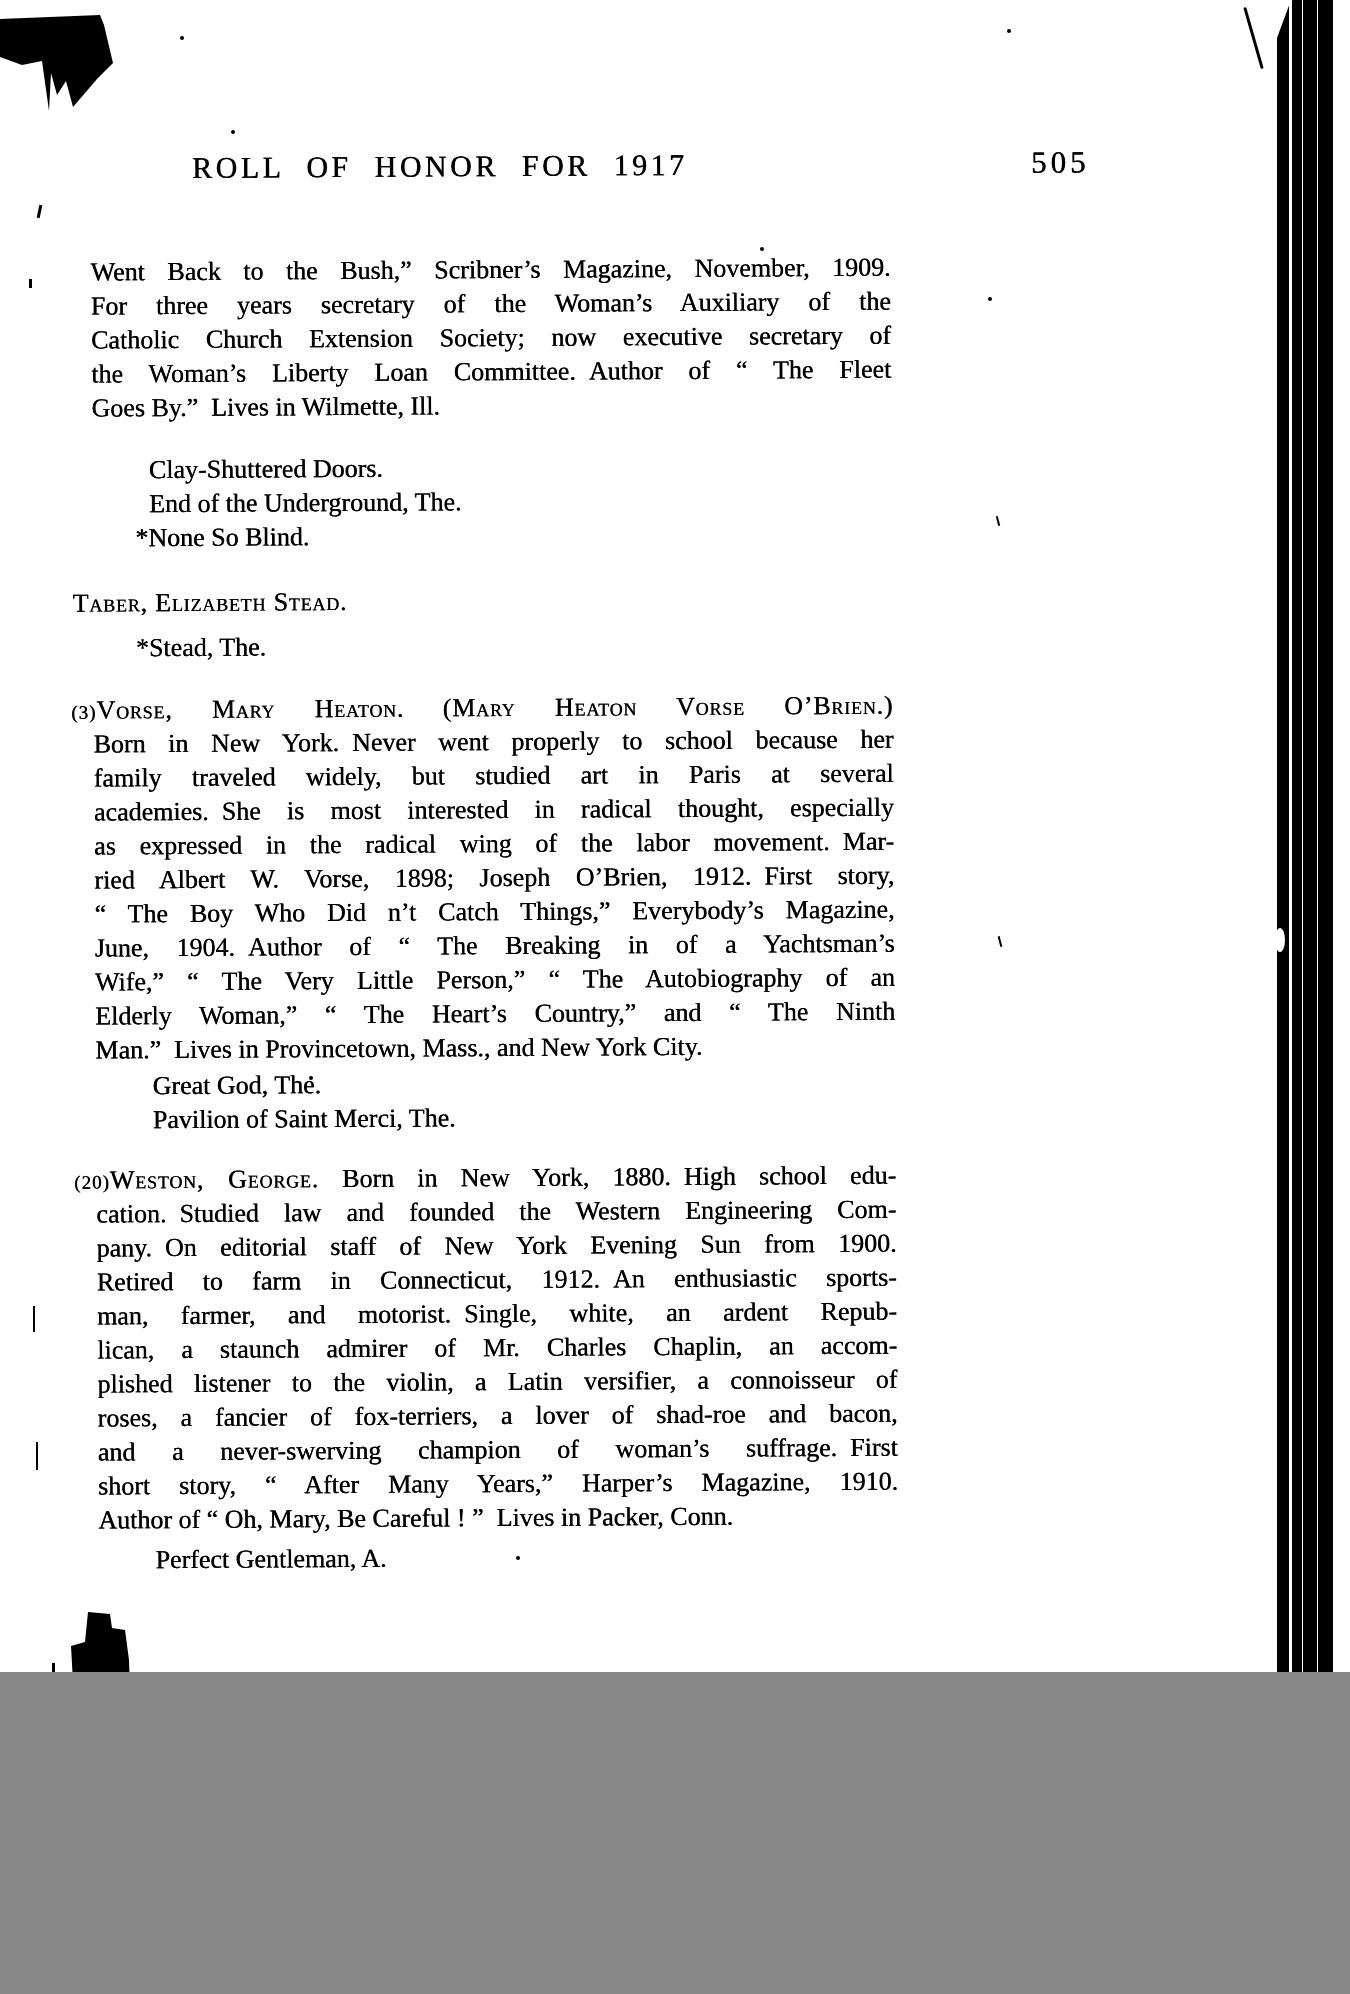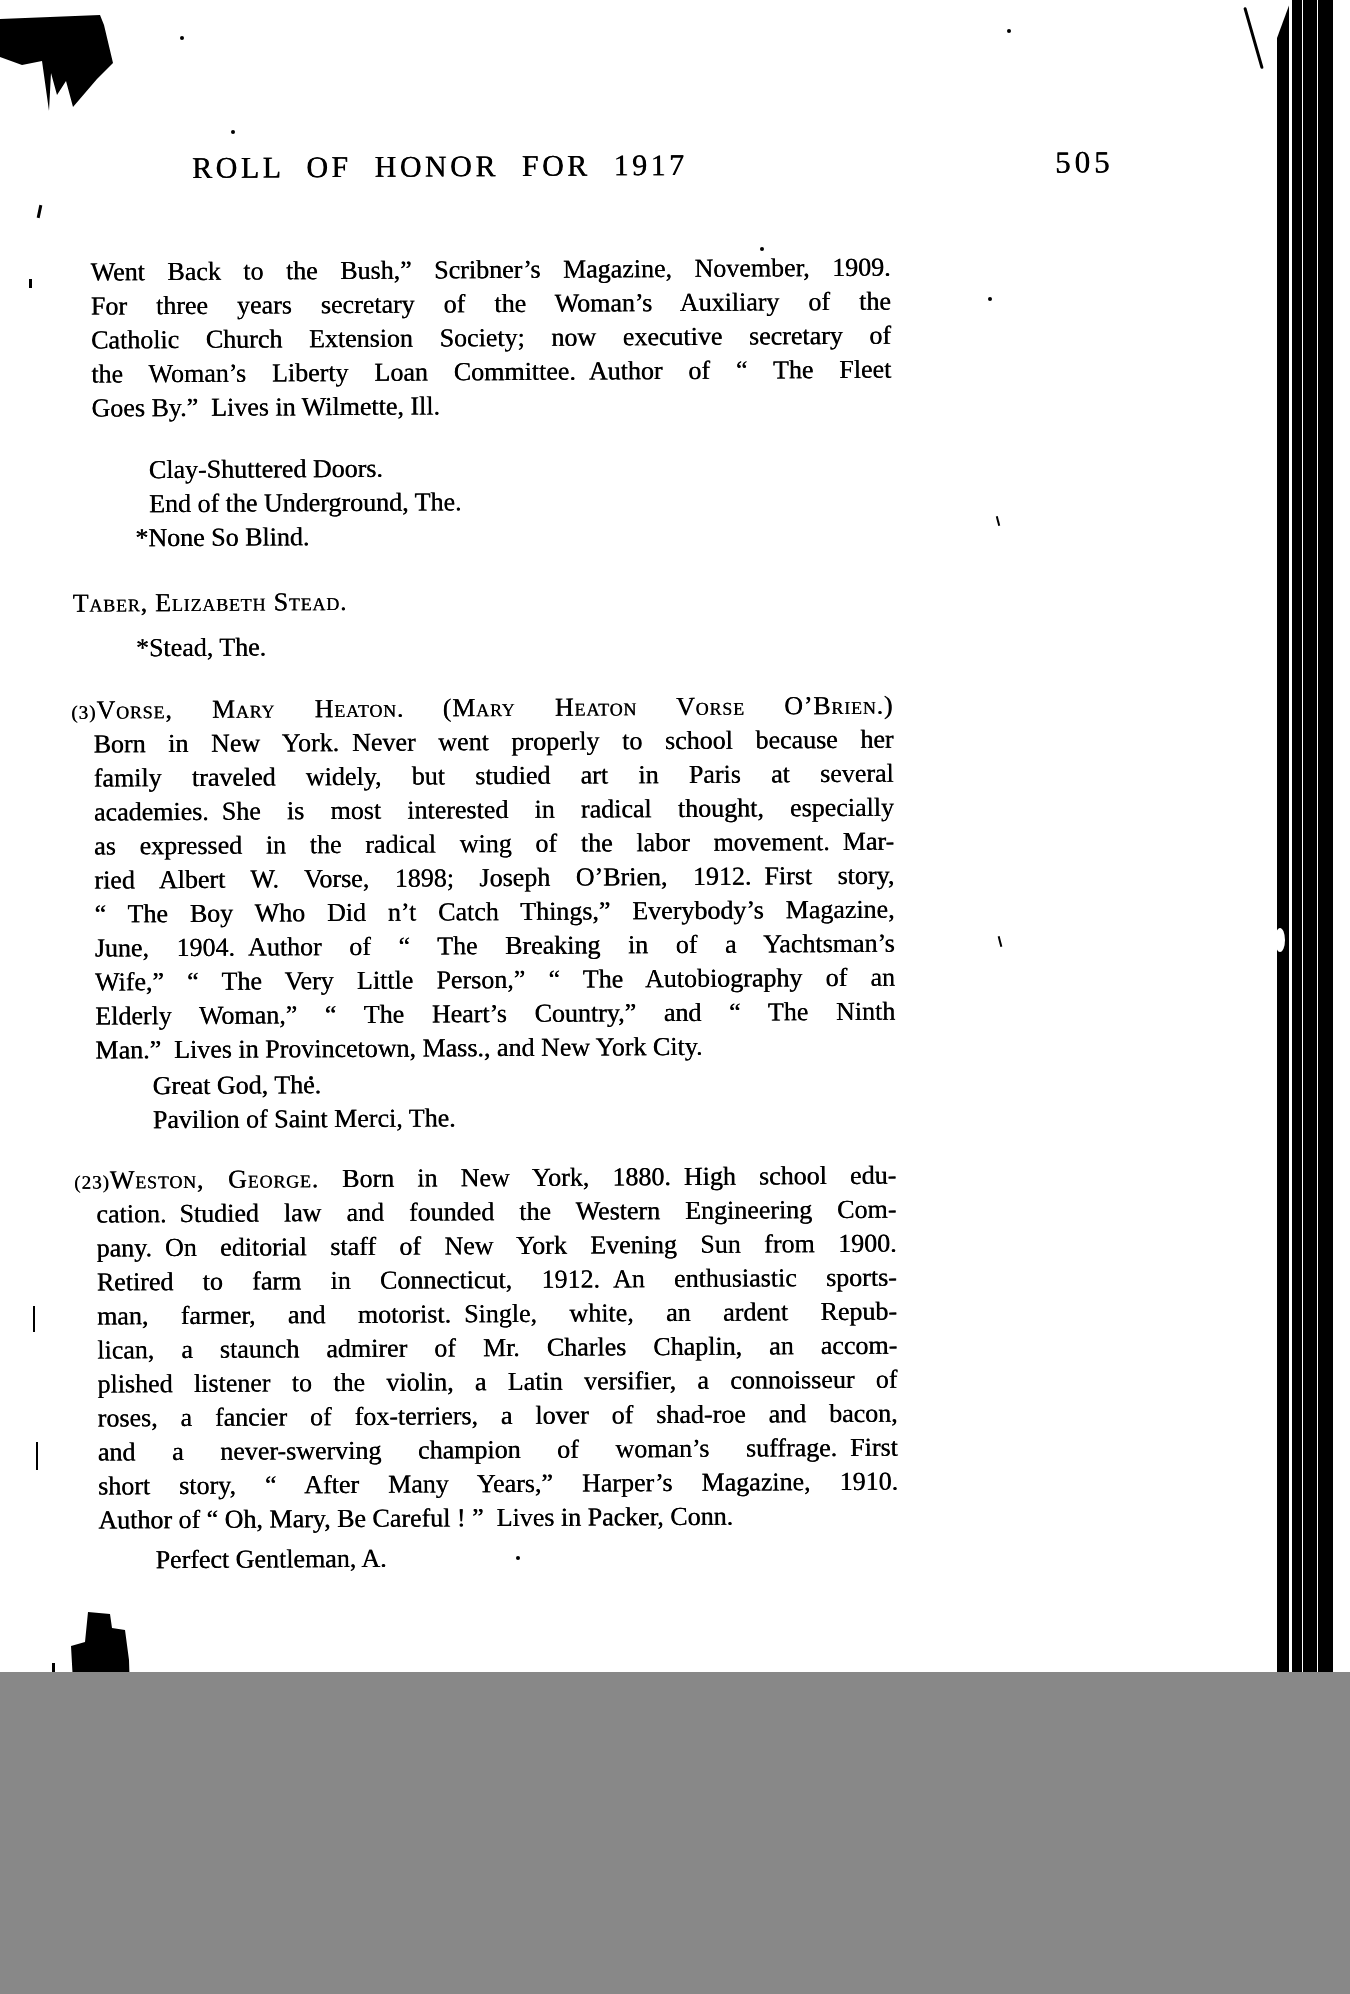--- a/index.html
+++ b/index.html
@@ -58,21 +58,21 @@
   <div class="speck" style="left:1007px;top:29px;"></div>
   <div class="speck" style="left:988px;top:297px;"></div>
   <div class="speck" style="left:309px;top:1076px;"></div>
   <div class="speck" style="left:516px;top:1556px;"></div>
   <div class="speck" style="left:283px;top:1708px;"></div>
   <div class="speck" style="left:386px;top:1866px;"></div>
 
   <div id="content">
 
     <div class="abs header-title" style="left:197px;top:148px;">ROLL OF HONOR FOR 1917</div>
-    <div class="abs pagenum" style="left:1036px;top:147px;margin-left:24px;">505</div>
+    <div class="abs pagenum" style="left:1036px;top:147px;">505</div>
 
     <div class="abs body-text jpar" style="left:95px;top:252px;width:800px;">
         <div class="tline">Went Back to the Bush,” Scribner’s Magazine, November, 1909.</div>
         <div class="tline">For three years secretary of the Woman’s Auxiliary of the</div>
         <div class="tline">Catholic Church Extension Society; now executive secretary of</div>
         <div class="tline">the Woman’s Liberty Loan Committee. Author of “ The Fleet</div>
         <div class="tline tlast">Goes By.” Lives in Wilmette, Ill.</div>
       </div>
 
     <div class="abs body-text" style="left:152px;top:450px;">
@@ -100,21 +100,21 @@
         <div class="tline">Wife,” “ The Very Little Person,” “ The Autobiography of an</div>
         <div class="tline">Elderly Woman,” “ The Heart’s Country,” and “ The Ninth</div>
         <div class="tline tlast">Man.” Lives in Provincetown, Mass., and New York City.</div>
       </div>
 
     <div class="abs body-text" style="left:152px;top:1066px;">
         <div class="tline">Great God, The.</div>
         <div class="tline tlast">Pavilion of Saint Merci, The.</div>
       </div>
 
-    <div class="abs body-text jline" style="left:73px;top:1160px;width:822px;"><span class="refnum">(23)</span><span class="sc">Weston, George.</span> <span>Born in New York, 1880. High school edu-</span></div>
+    <div class="abs body-text jline" style="left:73px;top:1160px;width:822px;"><span class="refnum">(20)</span><span class="sc">Weston, George.</span> <span>Born in New York, 1880. High school edu-</span></div>
 
     <div class="abs body-text jpar" style="left:95px;top:1194px;width:800px;">
         <div class="tline">cation. Studied law and founded the Western Engineering Com-</div>
         <div class="tline">pany. On editorial staff of New York Evening Sun from 1900.</div>
         <div class="tline">Retired to farm in Connecticut, 1912. An enthusiastic sports-</div>
         <div class="tline">man, farmer, and motorist. Single, white, an ardent Repub-</div>
         <div class="tline">lican, a staunch admirer of Mr. Charles Chaplin, an accom-</div>
         <div class="tline">plished listener to the violin, a Latin versifier, a connoisseur of</div>
         <div class="tline">roses, a fancier of fox-terriers, a lover of shad-roe and bacon,</div>
         <div class="tline">and a never-swerving champion of woman’s suffrage. First</div>

